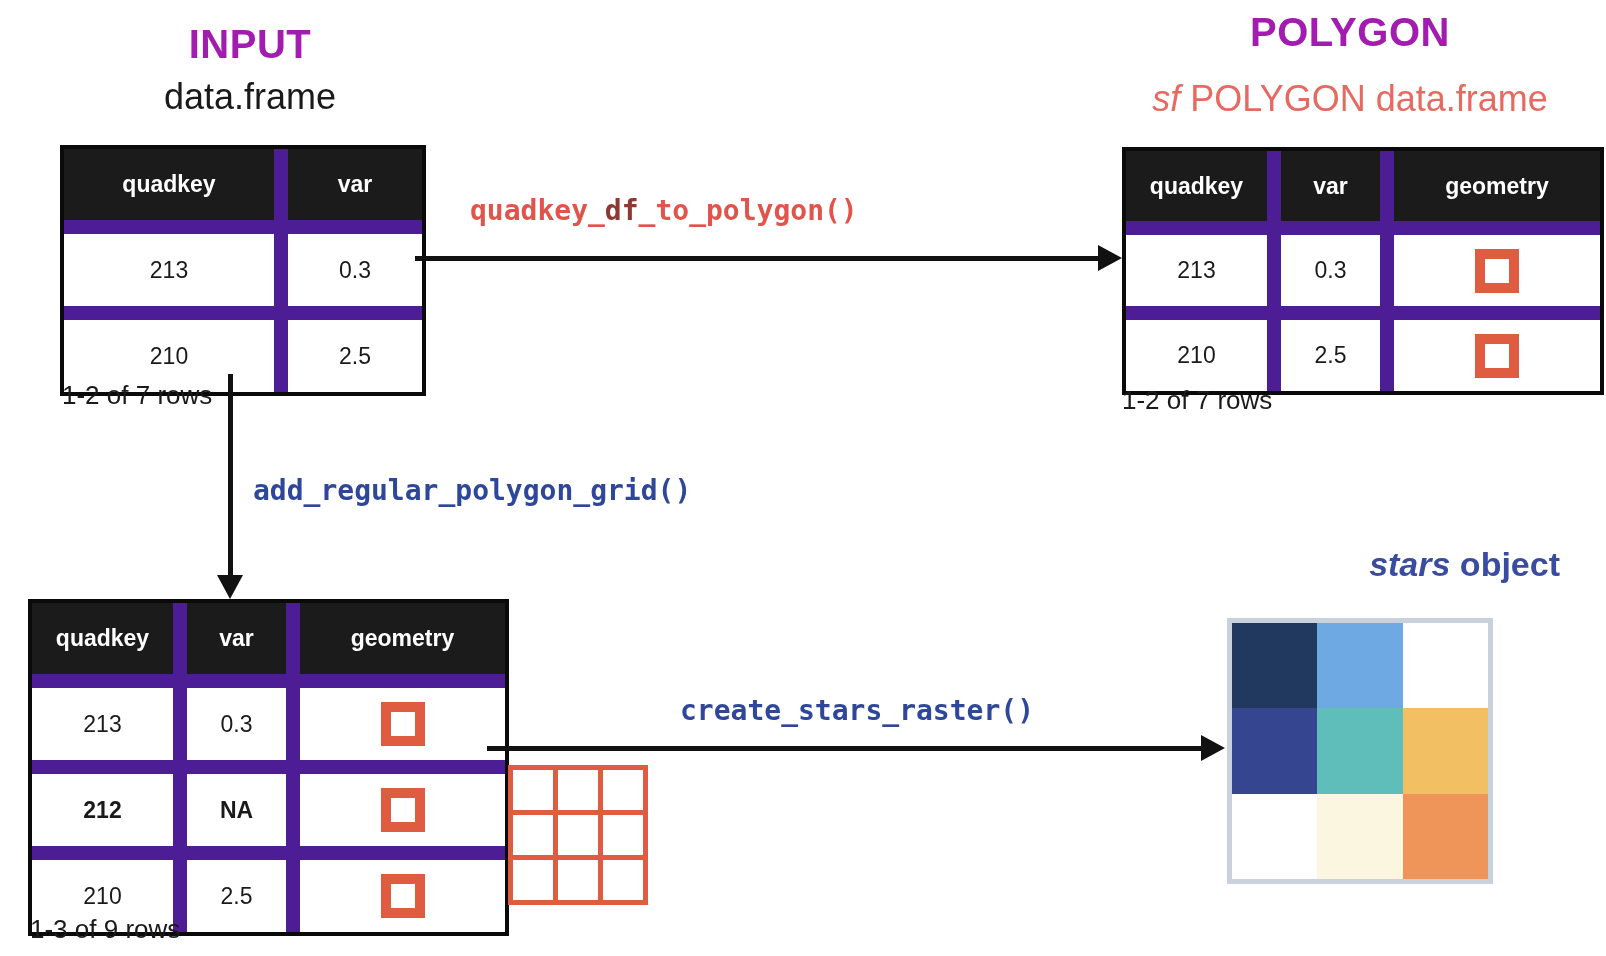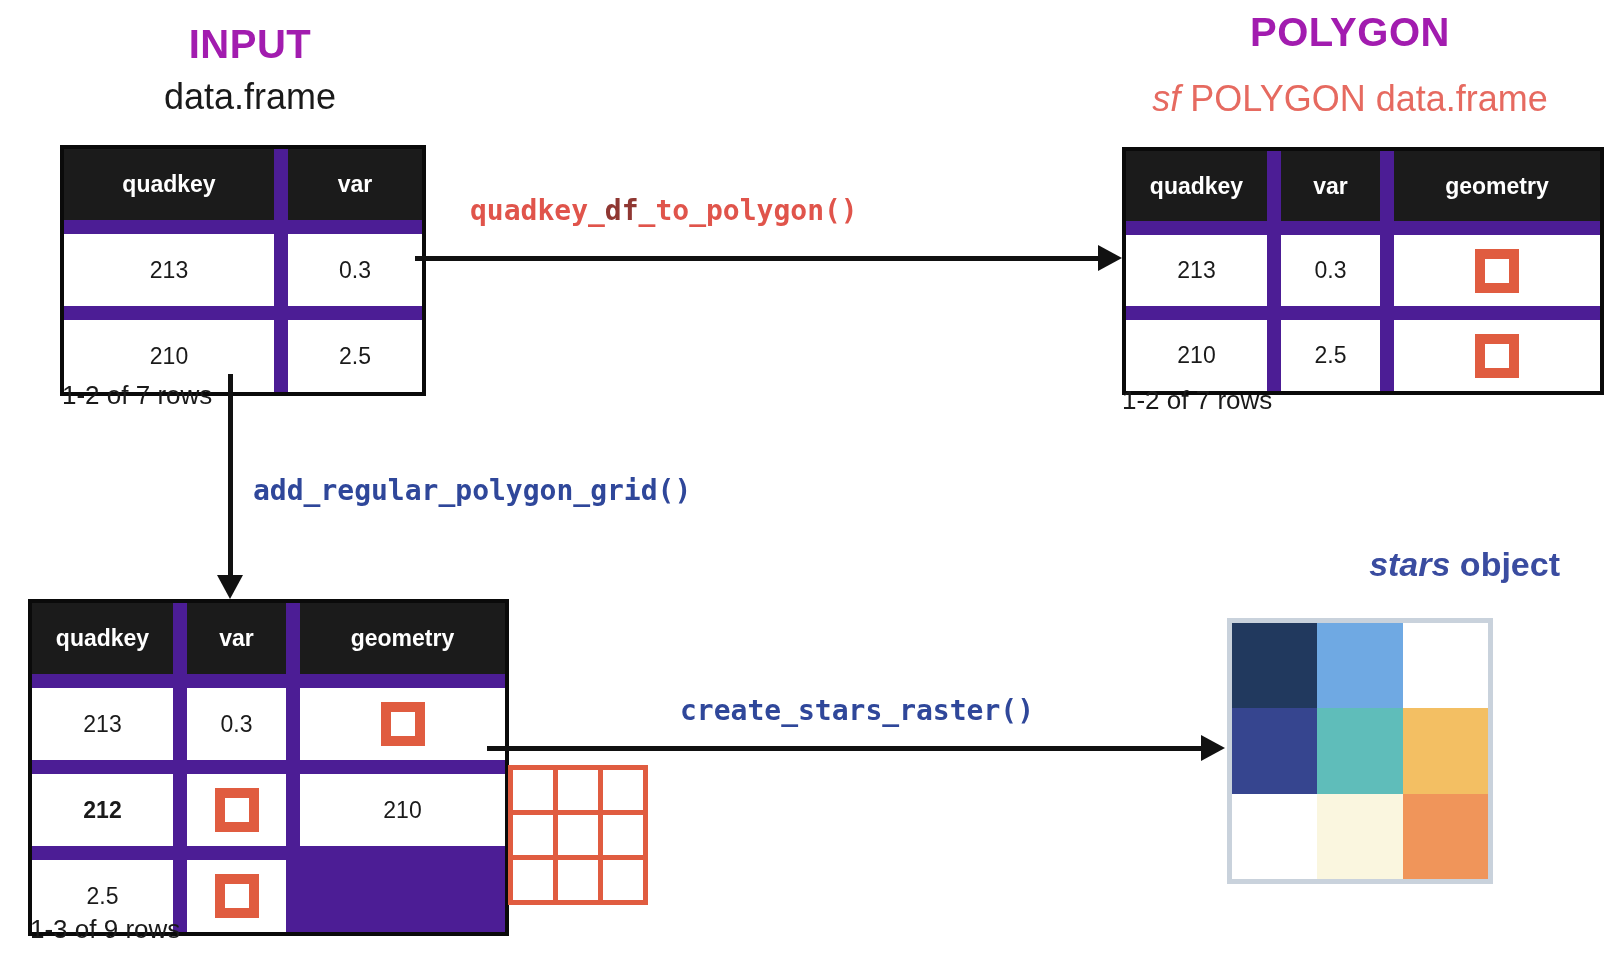--- a/index.html
+++ b/index.html
@@ -112,20 +112,21 @@
   <div class="abs tbl" id="grid-table">
       <div class="th">quadkey</div>
       <div class="th">var</div>
       <div class="th">geometry</div>
       <div class="td">213</div>
       <div class="td">0.3</div>
       <div class="td">
         <div class="geo-square"></div>
       </div>
       <div class="td bold">212</div>
+      <div class="td bold">NA</div>
       <div class="td">
         <div class="geo-square"></div>
       </div>
       <div class="td">210</div>
       <div class="td">2.5</div>
       <div class="td">
         <div class="geo-square"></div>
       </div>
     </div>
   <div class="abs caption" style="left:30px;top:914px;">1-3 of 9 rows</div>

